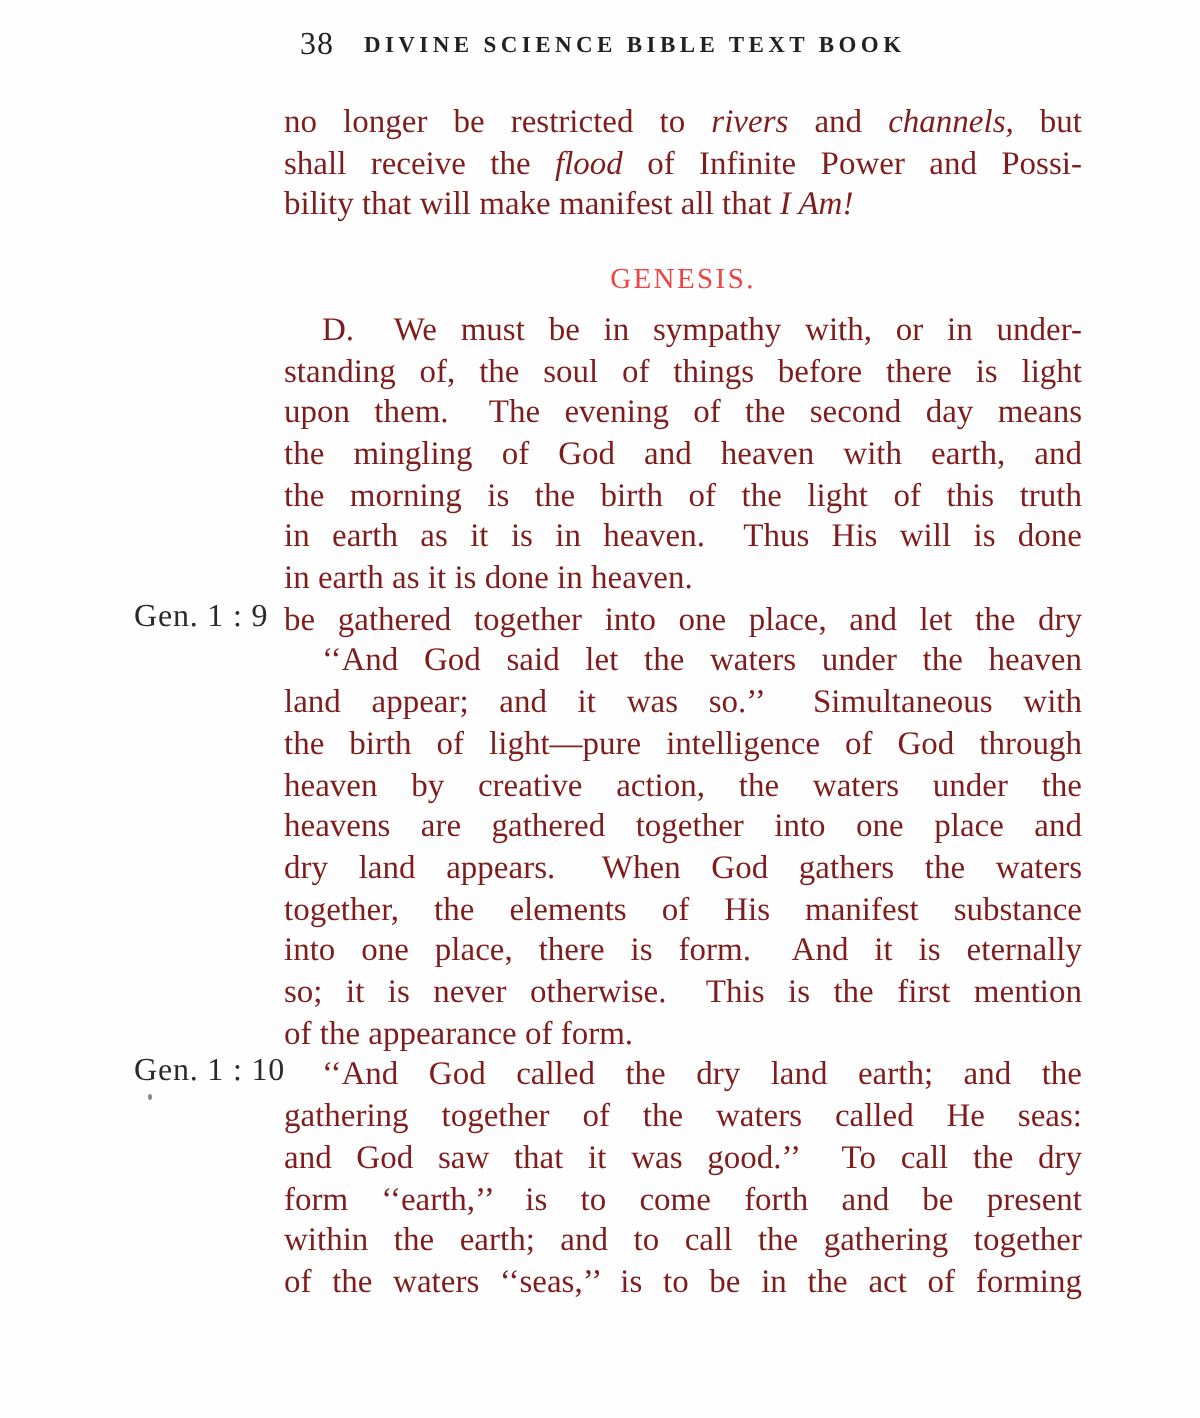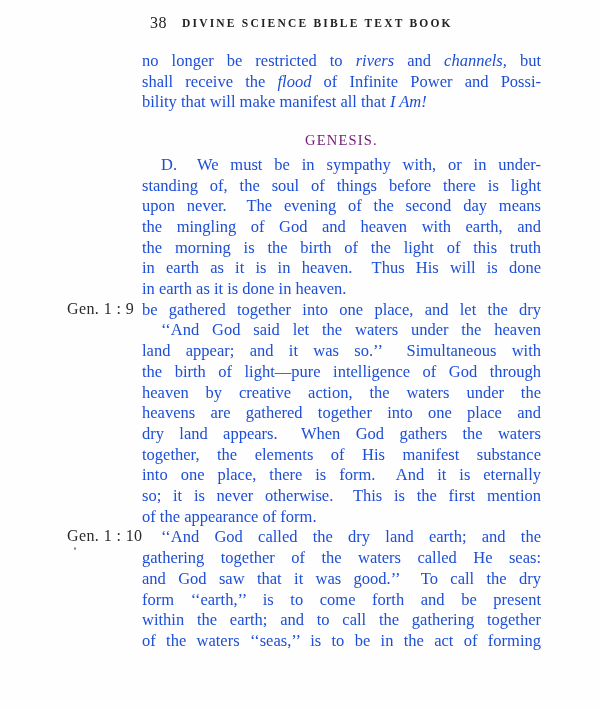--- a/index.html
+++ b/index.html
@@ -51,30 +51,30 @@
     width: 399px;
     font-size: 16.5px;
     line-height: 20.7px;
   }
   .heading {
     text-align: center;
     font-size: 14.5px;
     letter-spacing: 1.2px;
     margin-top: 17px;
     margin-bottom: 4px;
-    color: #701a75;
+    color: #ef4444;
   }
   .para {
     position: relative;
   }
   .line {
     text-align: justify;
     text-align-last: justify;
     white-space: nowrap;
-    color: #1d4ed8;
+    color: #7f1d1d;
   }
   .line.last {
     text-align-last: left;
     white-space: normal;
   }
   .line.indent {
     text-indent: 19px;
   }
   .it {
     font-style: italic;
@@ -114,21 +114,21 @@
   <div class="text-column">
       <div class="para">
         <div class="line"><span>no longer be restricted to </span><span class="it">rivers</span><span> and </span><span class="it">channels,</span><span> but</span></div>
         <div class="line"><span>shall receive the </span><span class="it">flood</span><span> of Infinite Power and Possi-</span></div>
         <div class="line last"><span>bility that will make manifest all that </span><span class="it">I Am!</span></div>
       </div>
       <div class="heading">GENESIS.</div>
       <div class="para">
         <div class="line indent"><span>D.  We must be in sympathy with, or in under-</span></div>
         <div class="line"><span>standing of, the soul of things before there is light</span></div>
-        <div class="line"><span>upon never.  The evening of the second day means</span></div>
+        <div class="line"><span>upon them.  The evening of the second day means</span></div>
         <div class="line"><span>the mingling of God and heaven with earth, and</span></div>
         <div class="line"><span>the morning is the birth of the light of this truth</span></div>
         <div class="line"><span>in earth as it is in heaven.  Thus His will is done</span></div>
         <div class="line last"><span>in earth as it is done in heaven.</span></div>
       </div>
       <div class="para">
         <span class="margin-note">Gen. 1 : 9</span>
         <div class="line"><span>be gathered together into one place, and let the dry</span></div>
         <div class="line indent"><span>‘‘And God said let the waters under the heaven</span></div>
         <div class="line"><span>land appear; and it was so.’’  Simultaneous with</span></div>

